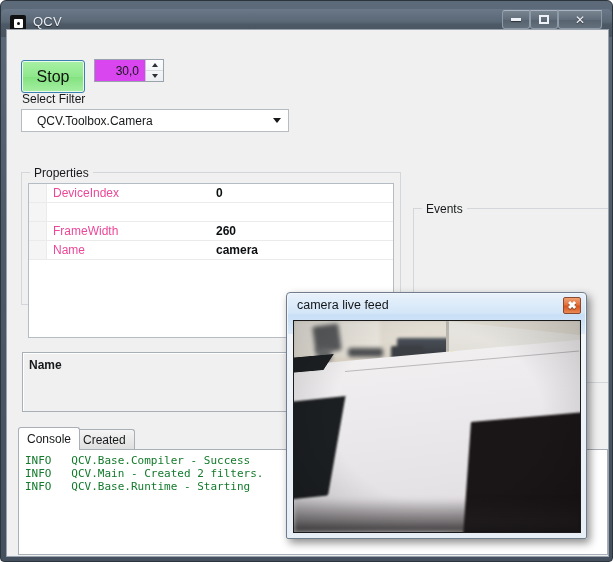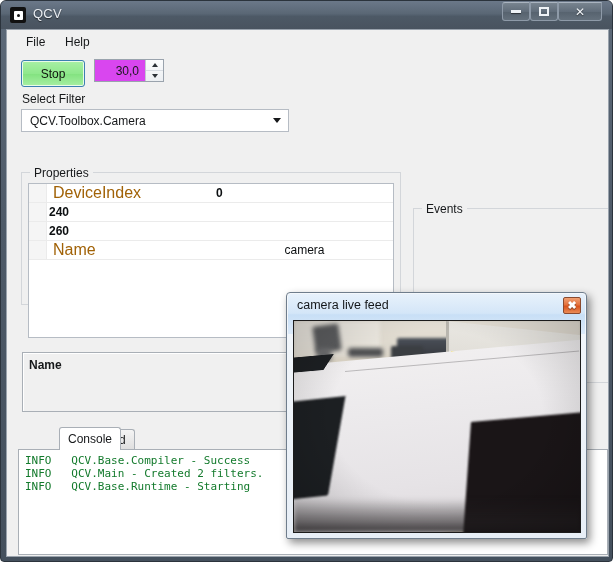--- a/index.html
+++ b/index.html
@@ -16,21 +16,21 @@
     left: 0; top: 0;
     width: 613px; height: 562px;
     box-sizing: border-box;
     background: linear-gradient(180deg,#5d6a79 0%, #4e5a68 40%, #44505d 100%);
     border: 1px solid #2b333c;
     border-radius: 6px 6px 4px 4px;
     padding: 0;
   }
   #titlebar {
     position: absolute;
-    left: 0; top: 0; right: 0; height: 28px;
+    left: 0; top: 8px; right: 0; height: 28px;
     border-radius: 5px 5px 0 0;
     background: linear-gradient(180deg,#6b7889 0%, #5a6775 45%, #4d5966 55%, #49535f 100%);
   }
   #title-icon {
     position: absolute; left: 9px; top: 6px;
     width: 16px; height: 16px;
     background: #111;
     border-radius: 2px;
     display: flex; align-items: center; justify-content: center;
   }
@@ -84,27 +84,27 @@
     position: absolute; top: 3px;
     font-size: 12px; color: #16181a;
     padding: 2px 6px;
   }
   #menu-file { left: 13px; }
   #menu-help { left: 52px; }
 
   
   #stop-button {
     position: absolute; left: 14px; top: 30px;
-    width: 64px; height: 27px;
+    width: 64px; height: 33px;
     background: linear-gradient(180deg,#a8f0a5 0%, #8fe88c 50%, #82e27f 51%, #a6efa3 100%);
     border: 1px solid #3c7fb1;
     border-radius: 3px;
     box-shadow: inset 0 0 0 1px #e9fbe8;
     box-sizing: border-box;
-    font-size: 12px;
+    font-size: 16px;
     color: #10130f;
     display: flex; align-items: center; justify-content: center;
     cursor: default;
   }
   #fps-spinner {
     position: absolute; left: 87px; top: 29px;
     width: 70px; height: 23px;
     background: #d946ef;
     border: 1px solid #9aa3ad;
     box-sizing: border-box;
@@ -139,21 +139,21 @@
   }
   #filter-combo {
     position: absolute; left: 14px; top: 79px;
     width: 268px; height: 23px;
     background: #fff;
     border: 1px solid #b6bcc4;
     box-sizing: border-box;
     display: flex; align-items: center;
   }
   #filter-combo-text {
-    flex: 1; font-size: 12px; color: #16181a; padding-left: 8px;
+    flex: 1; font-size: 12px; color: #16181a; padding-left: 15px;
   }
   #filter-combo-arrow {
     width: 22px; display: flex; align-items: center; justify-content: center;
   }
   .arrow-dn { width:0;height:0;border-left:4px solid transparent;border-right:4px solid transparent;border-top:5px solid #16181a;}
 
   
   .groupbox {
     position: absolute;
     border: 1px solid #d3d6da;
@@ -188,30 +188,30 @@
   }
   .prop-gutter {
     width: 18px; height: 100%;
     background: #f5f5f5;
     border-right: 1px solid #ebebeb;
     box-sizing: border-box;
     flex: none;
   }
   .prop-key {
     width: 167px; flex: none;
-    font-size: 16px; color: #a16207;
+    font-size: 12px; color: #ec4899;
     padding-left: 6px;
     box-sizing: border-box;
   }
   .prop-val {
     flex: 1;
     font-size: 12px; color: #0c0f11; font-weight: bold;
     padding-left: 2px;
   }
-  .prop-val.plain { font-weight: normal; text-align: center; }
+  .prop-val.plain { font-weight: bold; }
 
   
   #desc-box {
     position: absolute; left: 15px; top: 322px;
     width: 265px; height: 60px;
     background: #f0f0f0;
     border: 1px solid #a9afb6;
     box-shadow: inset 1px 1px 0 #ffffff;
     box-sizing: border-box;
   }
@@ -231,21 +231,21 @@
     box-sizing: border-box;
     font-size: 12px;
     display: flex; align-items: center; justify-content: center;
     padding: 0 8px;
     border: 1px solid #a9afb6;
     border-bottom: none;
     border-radius: 3px 3px 0 0;
     color: #16181a;
   }
   #tab-console {
-    left: 0; background: #ffffff; z-index: 3; height: 23px; margin-left: 41px;
+    left: 0; background: #ffffff; z-index: 3; height: 23px;
   }
   #tab-values {
     left: 56px; top: 2px; height: 20px;
     background: linear-gradient(180deg,#f4f4f4,#dfdfdf);
     z-index: 2;
   }
   #console-panel {
     position: absolute; left: 11px; top: 419px;
     width: 590px; height: 106px;
     background: #ffffff;
@@ -459,24 +459,20 @@
     <div class="win-btn" id="btn-max">
       <div class="max-box"></div>
     </div>
     <div class="win-btn" id="btn-close">
       <span class="glyph">✕</span>
     </div>
   </div>
 
   <div id="client">
 
-    <div id="menubar">
-      <div class="menu-item" id="menu-file">File</div>
-      <div class="menu-item" id="menu-help">Help</div>
-    </div>
 
     <div id="stop-button">Stop</div>
 
     <div id="fps-spinner">
       <div id="fps-value">30,0</div>
       <div id="fps-buttons">
         <div class="spin-btn">
           <div class="tri-up"></div>
         </div>
         <div class="spin-btn">
@@ -496,24 +492,24 @@
     <div class="groupbox" id="props-group">
       <div class="legend">Properties</div>
       <div id="props-table">
         <div class="prop-row">
           <div class="prop-gutter"></div>
           <div class="prop-key">DeviceIndex</div>
           <div class="prop-val">0</div>
         </div>
         <div class="prop-row">
           <div class="prop-gutter"></div>
-          <div class="prop-val">240</div>
         </div>
         <div class="prop-row">
           <div class="prop-gutter"></div>
+          <div class="prop-key">FrameWidth</div>
           <div class="prop-val">260</div>
         </div>
         <div class="prop-row">
           <div class="prop-gutter"></div>
           <div class="prop-key">Name</div>
           <div class="prop-val plain">camera</div>
         </div>
       </div>
     </div>
 

